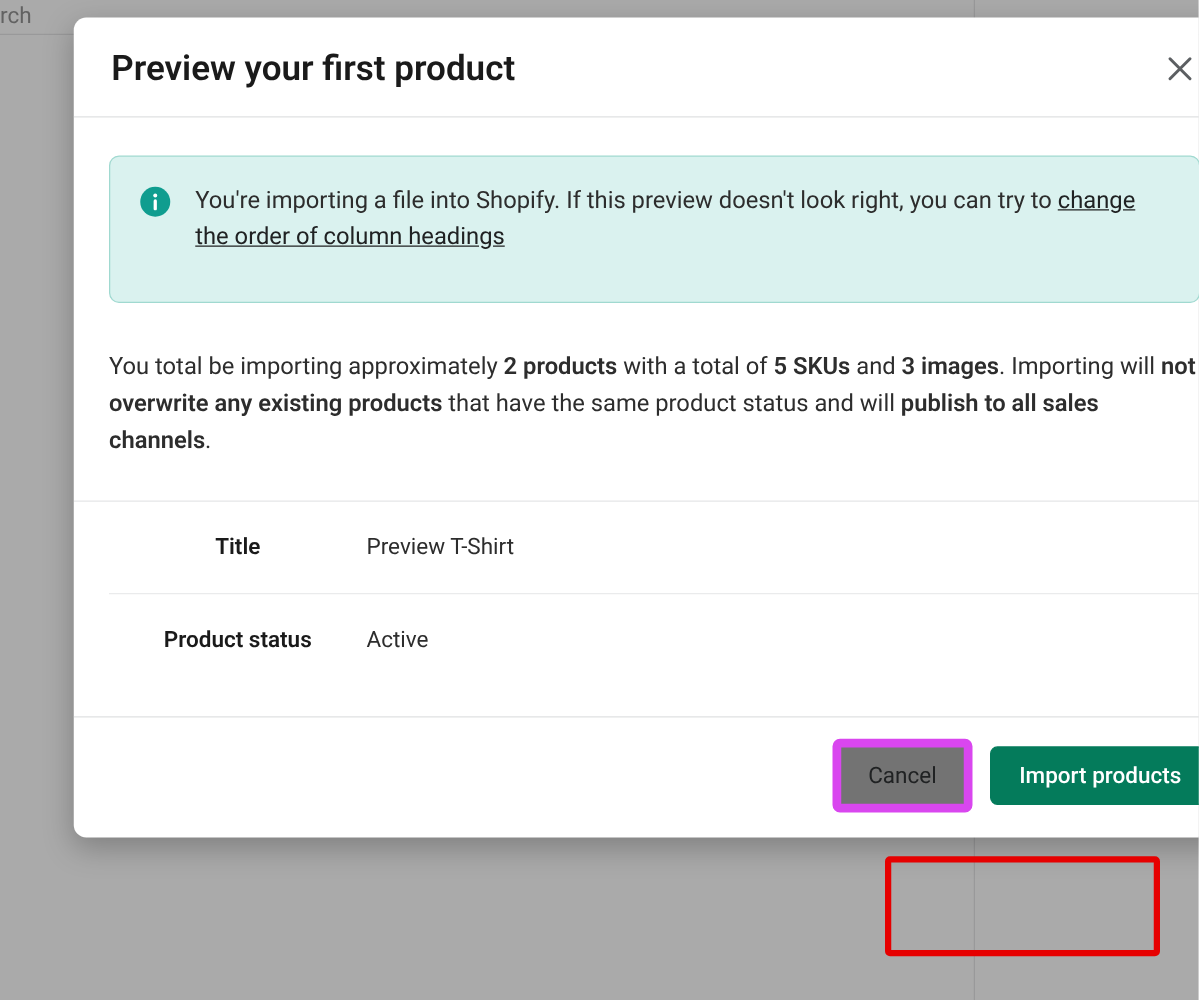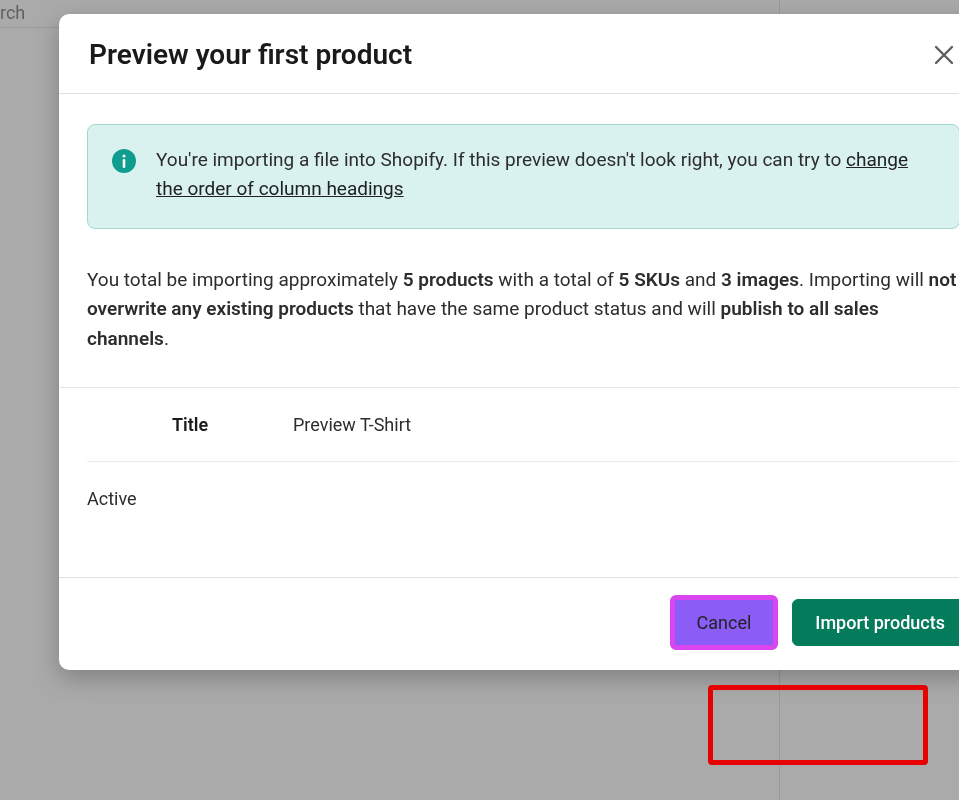--- a/index.html
+++ b/index.html
@@ -64,21 +64,21 @@
     .scroll-area::-webkit-scrollbar { width: 17px; }
     .scroll-area::-webkit-scrollbar-track { background: #f1f1f1; }
     .scroll-area::-webkit-scrollbar-thumb { background: #c0c0c0; border: 2px solid #f1f1f1; border-radius:0; }
     .scroll-area::-webkit-scrollbar-button:single-button {
       display: block; height: 17px; background: #f1f1f1;
     }
     .info-banner {
       background: #daf2ef;
       border: 1px solid #a0d9d0;
       border-radius: 8px;
-      padding: 20px 24px 24px 24px;
+      padding: 20px 24px 37px 24px;
       display: flex; gap: 20px; align-items: flex-start;
     }
     .info-icon {
       width: 24px; height: 24px; border-radius: 50%;
       background: #0f9d8f; flex: 0 0 24px; margin-top: 4px;
       display:flex;align-items:center;justify-content:center;
       color:#fff;
     }
     .info-icon svg{ width:4px; }
     .info-text {
@@ -113,21 +113,21 @@
       border-top: 1px solid #e0e1e2;
       padding: 17px 20px 20px 20px;
       display: flex; justify-content: flex-end; gap: 14px; align-items:center;
     }
     .btn {
       font-size: 18px; padding: 12px 22px;
       border-radius: 6px; cursor: pointer;
       font-family: inherit;
     }
     .btn-secondary {
-      background: #8b5cf6; border: 5px solid #d946ef; color: #202223;
+      background: #737373; border: 7px solid #d946ef; color: #202223;
     }
     .btn-primary {
       background: #047b5b; border: 1px solid #047b5b; color: #ffffff;
       font-weight: 500;
     }
     .highlight-ring {
       position: absolute;
       border: 5px solid #e60000;
       border-radius: 4px;
       pointer-events: none;
@@ -163,29 +163,30 @@
               <circle cx="2" cy="2" r="1.6" fill="#fff"></circle>
               <rect x="0.7" y="5" width="2.6" height="9" rx="1.3" fill="#fff"></rect>
             </svg>
         </div>
         <div class="info-text">
           <span>You're importing a file into Shopify. If this preview doesn't look right, you can try to </span><a>change the order of column headings</a>
         </div>
       </div>
 
       <div class="summary">
-        <span>You total be importing approximately </span><b>5 products</b><span> with a total of </span><b>5 SKUs</b><span> and </span><b>3 images</b><span>. Importing will </span><b>not overwrite any existing products</b><span> that have the same product status and will </span><b>publish to all sales channels</b><span>.</span>
+        <span>You total be importing approximately </span><b>2 products</b><span> with a total of </span><b>5 SKUs</b><span> and </span><b>3 images</b><span>. Importing will </span><b>not overwrite any existing products</b><span> that have the same product status and will </span><b>publish to all sales channels</b><span>.</span>
       </div>
 
       <div class="details">
         <div class="row">
           <div class="label">Title</div>
           <div class="value">Preview T-Shirt</div>
         </div>
         <div class="row" style="border-bottom:none;">
+          <div class="label">Product status</div>
           <div class="value">Active</div>
         </div>
       </div>
 
       <div class="spacer"></div>
     </div>
   </div>
 
   <div class="modal-footer">
     <button class="btn btn-secondary">Cancel</button>

